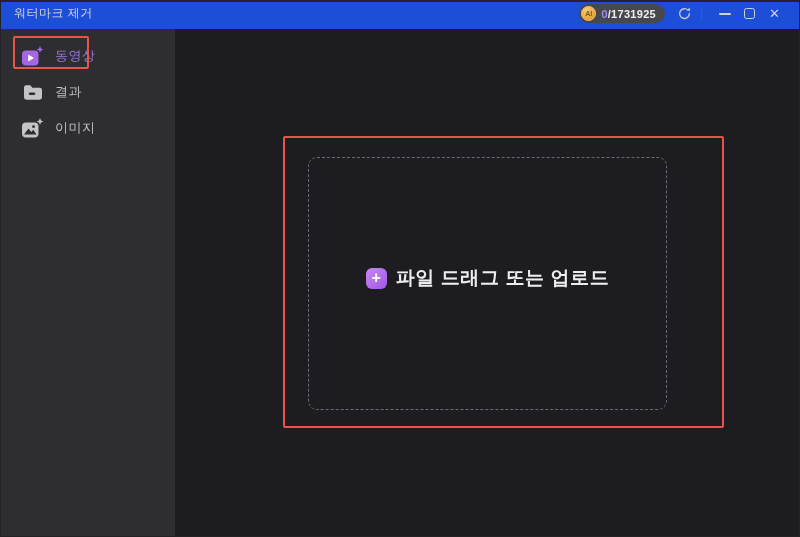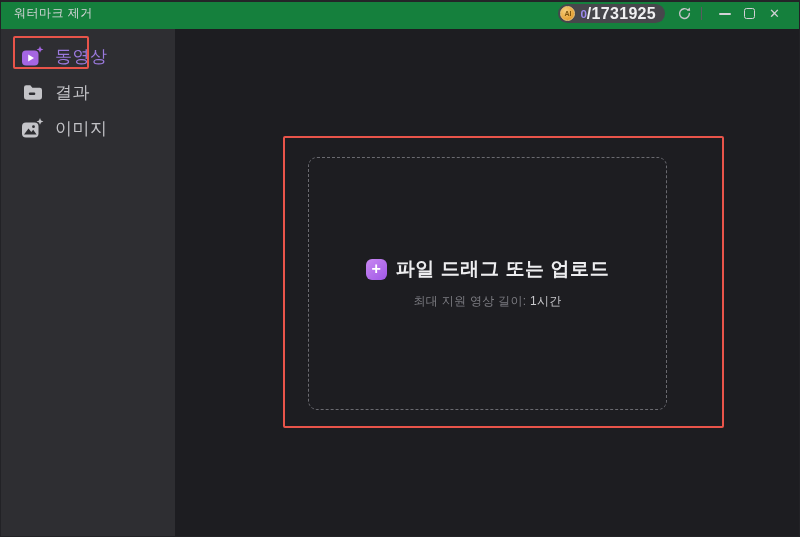--- a/index.html
+++ b/index.html
@@ -11,21 +11,21 @@
     width: 800px; height: 537px;
     background: #1d1d21;
     border: 1px solid #222226;
     border-top: 2px solid #242428;
     display: flex; flex-direction: column;
   }
 
   
   .titlebar {
     height: 27px; flex: 0 0 27px;
-    background: #15803d;
+    background: #1d4ed8;
     display: flex; align-items: center; justify-content: space-between;
     padding: 0 12px 4px 13px;
     user-select: none;
   }
   .title {
     font-size: 12px; color: #d6d6d9; letter-spacing: 0.5px;
   }
   .titlebar-right { display: flex; align-items: center; }
 
   .credits-badge {
@@ -38,21 +38,21 @@
   }
   .coin {
     width: 15px; height: 15px; border-radius: 50%;
     background: radial-gradient(circle at 35% 30%, #f6cd7c, #e9a83f 60%, #d98f28);
     border: 1px solid #f3c878;
     color: #7d5410; font-size: 7px; font-weight: bold;
     display: flex; align-items: center; justify-content: center;
     margin-right: 5px;
   }
   .credits-used { color: #9d8af0; font-size: 11.5px; font-weight: bold; }
-  .credits-total { color: #f0f0f2; font-size: 16px; font-weight: bold; letter-spacing: 0.3px; }
+  .credits-total { color: #f0f0f2; font-size: 11px; font-weight: bold; letter-spacing: 0.3px; }
 
   .refresh-btn {
     margin-left: 10px; width: 18px; height: 18px;
     display: flex; align-items: center; justify-content: center;
     cursor: pointer;
   }
   .tb-divider {
     width: 1px; height: 13px; background: #5b5b60; margin: 0 10px 0 8px;
   }
   .win-btn {
@@ -73,21 +73,21 @@
     background: #2e2e32;
     padding-top: 9px;
   }
   .side-item {
     height: 36px;
     display: flex; align-items: center;
     padding-left: 20px;
     cursor: pointer;
   }
   .side-item .icon { width: 23px; display: flex; justify-content: center; margin-right: 11px; }
-  .side-item .label { font-size: 17px; color: #c2c2c6; letter-spacing: 0.5px; }
+  .side-item .label { font-size: 13px; color: #c2c2c6; letter-spacing: 0.5px; }
   .side-item.selected .label { color: #9b7ade; }
 
   .annotation-box {
     position: absolute;
     border: 2px solid #e8544a;
     border-radius: 2px;
     pointer-events: none;
     z-index: 5;
   }
   .sidebar-annotation { left: 12px; top: 7px; width: 76px; height: 33px; }
@@ -207,20 +207,17 @@
     </div>
 
     <div class="main">
       <div class="annotation-box main-annotation"></div>
 
       <div class="dropzone">
         <div class="dz-heading-row">
           <div class="plus-btn">+</div>
           <span class="dz-heading">파일 드래그 또는 업로드</span>
         </div>
-        <div class="dz-hint">
-          <span>최대 지원 영상 길이: </span><span class="hint-value">1시간</span>
-        </div>
       </div>
     </div>
 
   </div>
 </div>
 
 </body></html>

